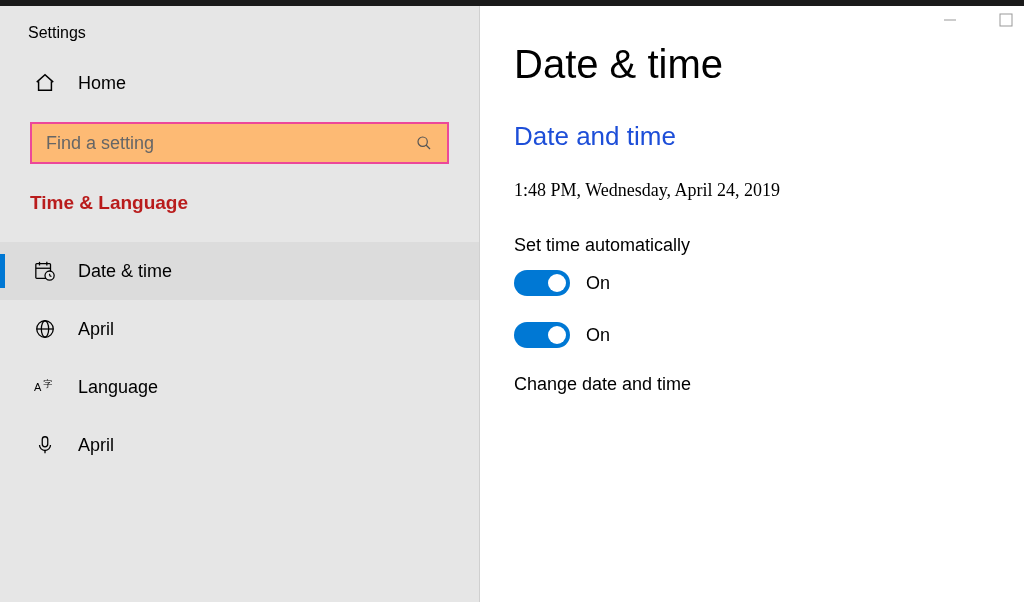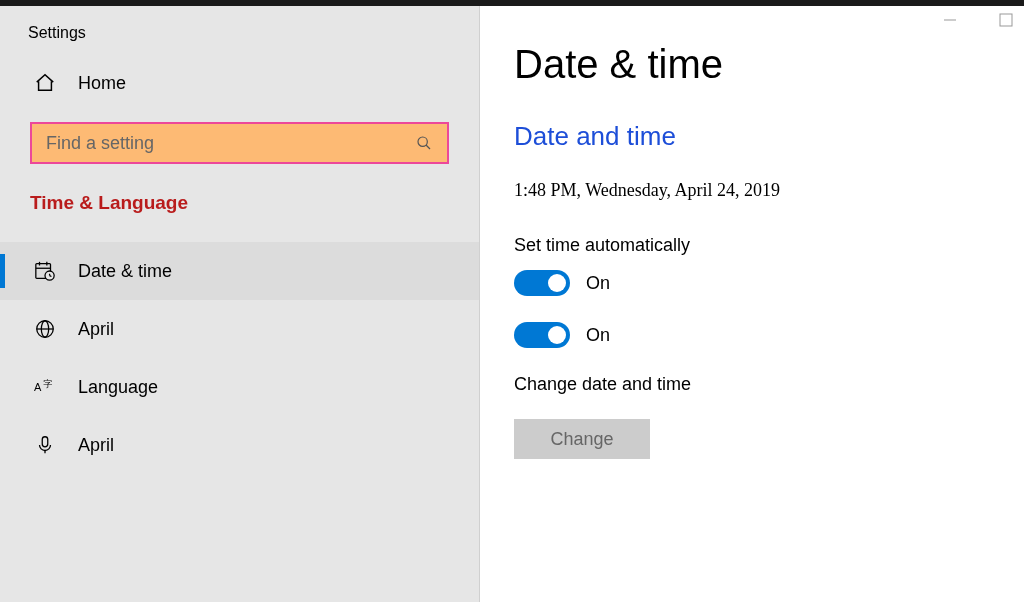--- a/index.html
+++ b/index.html
@@ -327,17 +327,16 @@
       <div class="toggle-row">
         <div class="toggle">
           <div class="toggle-knob"></div>
         </div>
         <span class="toggle-state">On</span>
       </div>
     </div>
 
     <div class="setting-block">
       <div class="setting-label">Change date and time</div>
-      <button class="change-button" disabled="">Change</button>
     </div>
   </div>
 
 </div>
 
 </body></html>

